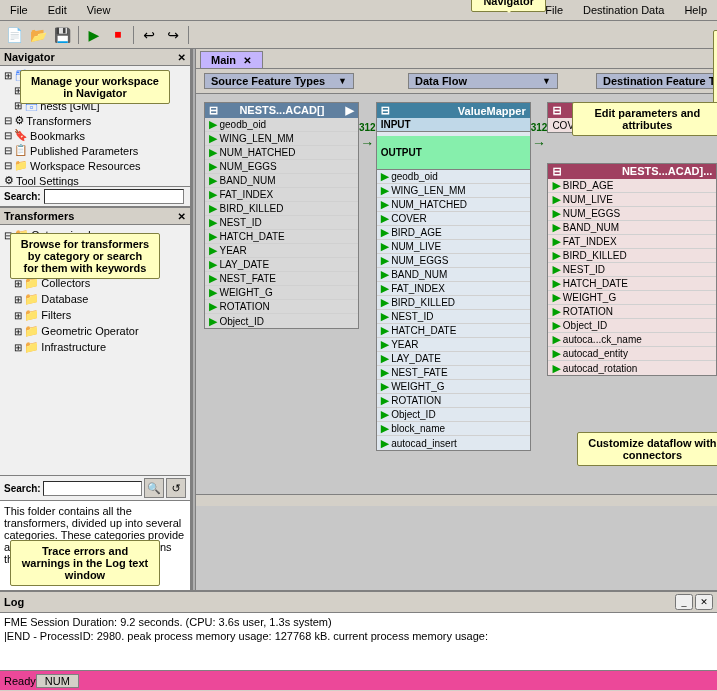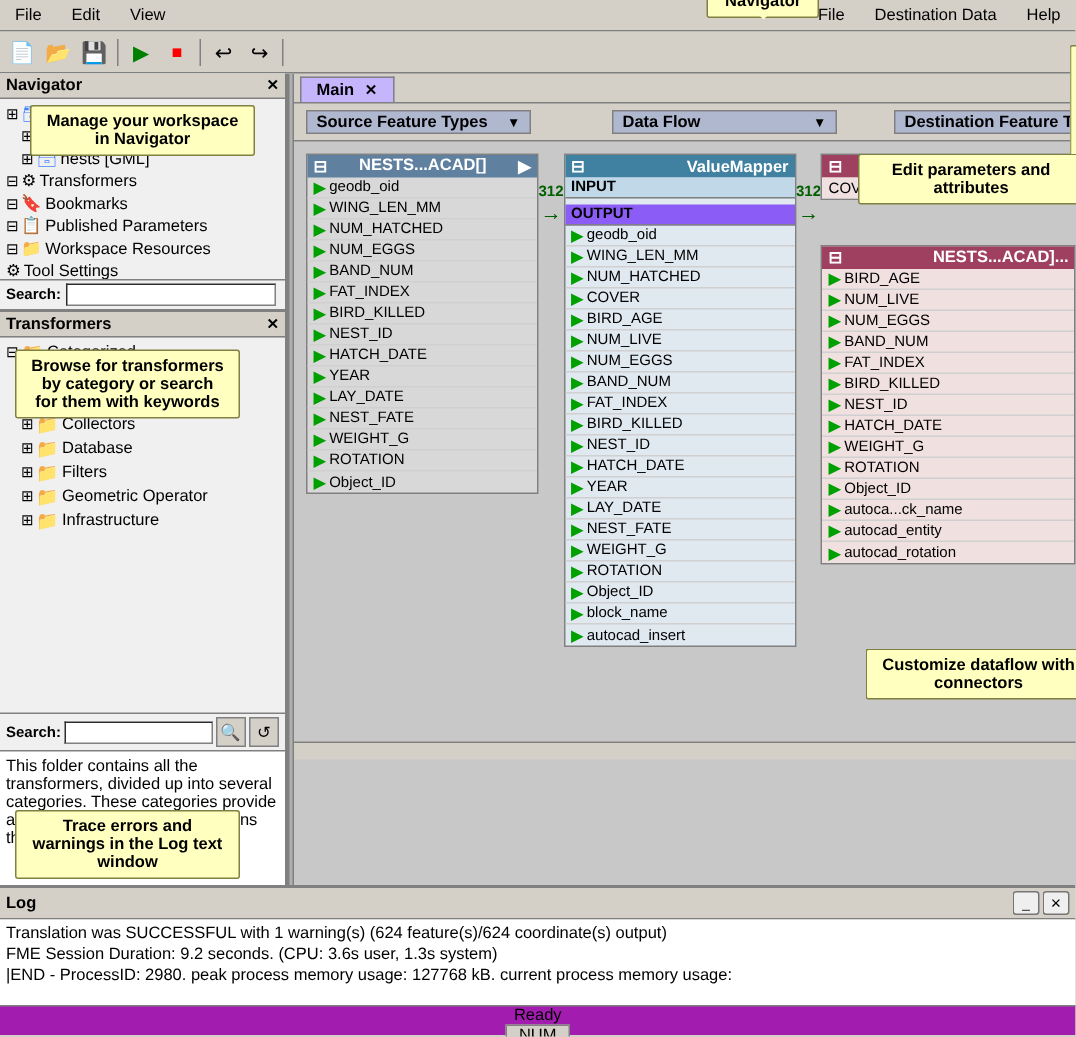--- a/index.html
+++ b/index.html
@@ -49,21 +49,21 @@
     .callout { position: absolute; background: #ffffc0; border: 1px solid #808040; padding: 4px 8px; font-size: 11px; font-weight: bold; text-align: center; z-index: 100; border-radius: 2px; max-width: 160px; }
     .callout::after { content: ''; position: absolute; }
 
     
     .log-panel { height: 80px; background: #f0f0f0; border-top: 2px solid #808080; display: flex; flex-direction: column; }
     .log-header { background: #d4d0c8; border-bottom: 1px solid #808080; padding: 2px 4px; display: flex; justify-content: space-between; align-items: center; font-weight: bold; }
     .log-content { flex: 1; overflow: auto; padding: 2px 4px; font-size: 10px; font-family: monospace; background: white; }
     .log-line { line-height: 14px; }
 
     
-    .statusbar { height: 20px; background: #a21caf; border-top: 1px solid #808080; display: flex; align-items: center; padding: 0 4px; justify-content: flex-start; flex-direction: column; }
+    .statusbar { height: 20px; background: #ec4899; border-top: 1px solid #808080; display: flex; align-items: center; padding: 0 4px; justify-content: flex-start; }
     .status-num { background: #d4d0c8; border: 1px solid #808080; padding: 0 8px; font-size: 11px; }
 
     .scrollbar-h { height: 12px; background: #d4d0c8; border-top: 1px solid #808080; }
     .tooltip-arrow-bottom::after {
       content: '';
       position: absolute;
       bottom: -8px;
       left: 50%;
       transform: translateX(-50%);
       border: 6px solid transparent;
@@ -309,21 +309,21 @@
 
         <div style="width:155px; flex-shrink:0;">
           <div class="transformer-box">
             <div class="transformer-header">
               <span>⊟</span>
               <span>ValueMapper</span>
             </div>
 
             <div style="background:#c0d8e8; padding:1px 4px; font-size:10px; font-weight:bold; border-bottom:1px solid #808080;">INPUT</div>
 
-            <div style="background:#8b5cf6; padding:1px 4px; font-size:10px; font-weight:bold; border-bottom:1px solid #808080; margin-top:4px;">OUTPUT</div>
+            <div style="background:#86efac; padding:11px 4px; font-size:10px; font-weight:bold; border-bottom:1px solid #808080; margin-top:4px;">OUTPUT</div>
             <div id="trans-output-fields">
             <div class="ftype-row"><span style="color:#00a000; margin-right:2px;">▶</span>geodb_oid</div>
                 <div class="ftype-row"><span style="color:#00a000; margin-right:2px;">▶</span>WING_LEN_MM</div>
                 <div class="ftype-row"><span style="color:#00a000; margin-right:2px;">▶</span>NUM_HATCHED</div>
                 <div class="ftype-row"><span style="color:#00a000; margin-right:2px;">▶</span>COVER</div>
                 <div class="ftype-row"><span style="color:#00a000; margin-right:2px;">▶</span>BIRD_AGE</div>
                 <div class="ftype-row"><span style="color:#00a000; margin-right:2px;">▶</span>NUM_LIVE</div>
                 <div class="ftype-row"><span style="color:#00a000; margin-right:2px;">▶</span>NUM_EGGS</div>
                 <div class="ftype-row"><span style="color:#00a000; margin-right:2px;">▶</span>BAND_NUM</div>
                 <div class="ftype-row"><span style="color:#00a000; margin-right:2px;">▶</span>FAT_INDEX</div>
@@ -396,21 +396,20 @@
 
 <div class="log-panel">
   <div class="log-header">
     <span>Log</span>
     <div style="display:flex; gap:2px;">
       <button style="width:18px; height:16px; font-size:9px; cursor:pointer;">_</button>
       <button style="width:18px; height:16px; font-size:9px; cursor:pointer;">✕</button>
     </div>
   </div>
   <div class="log-content">
-    <div class="log-line">Translation was SUCCESSFUL with 1 warning(s) (624 feature(s)/624 coordinate(s) output)</div>
     <div class="log-line">FME Session Duration: 9.2 seconds. (CPU: 3.6s user, 1.3s system)</div>
     <div class="log-line">|END - ProcessID: 2980. peak process memory usage: 127768 kB. current process memory usage:</div>
   </div>
 </div>
 
 <div class="statusbar">
   <span>Ready</span>
   <span class="status-num">NUM</span>
 </div>
 

